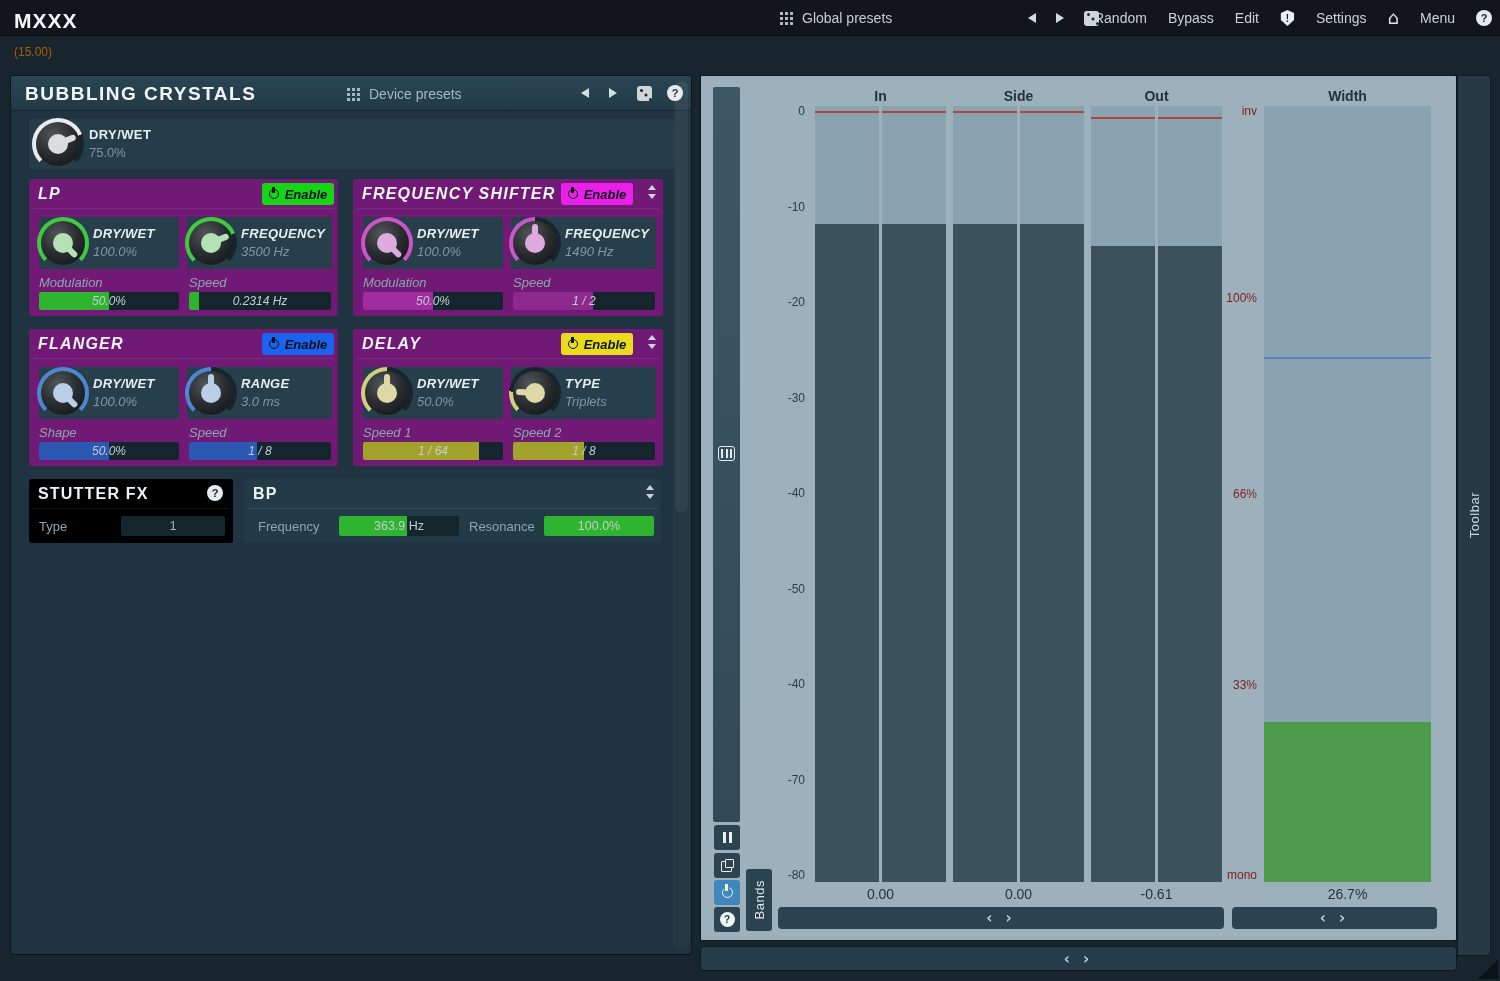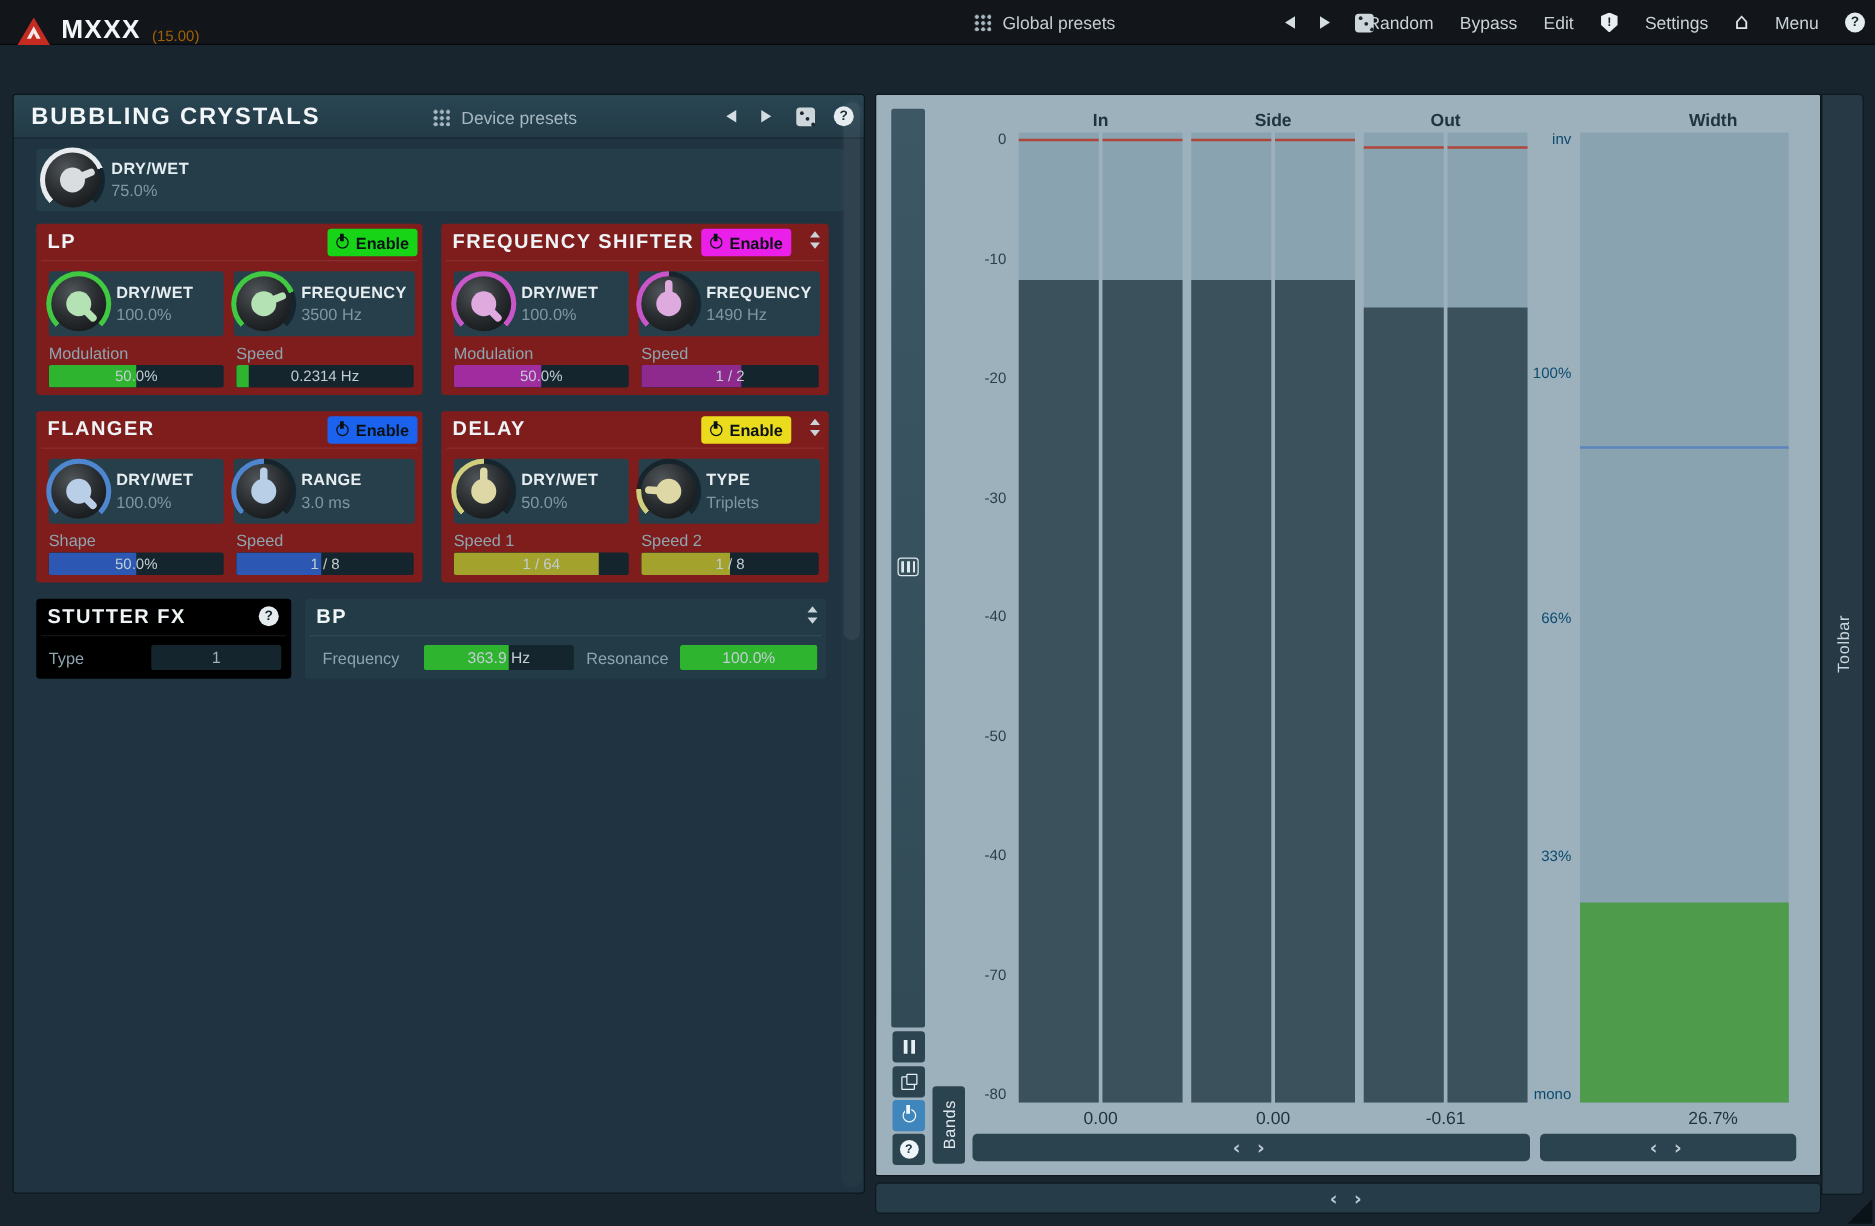--- a/index.html
+++ b/index.html
@@ -2,21 +2,21 @@
 <html><head>
 <meta charset="utf-8">
 <style>
   * { margin:0; padding:0; box-sizing:border-box; }
   html,body { width:1500px; height:981px; overflow:hidden; background:#0e161c; }
   body { font-family:"Liberation Sans", sans-serif; }
   #app { position:relative; width:1500px; height:981px; background:#18252e; }
 
   
   .topbar { position:absolute; left:0; top:0; width:1500px; height:36px; background:#121519; border-bottom:1px solid #05090c; }
-  .tb-left { position:absolute; left:14px; top:0; height:36px; display:flex; align-items:flex-end; gap:9px; }
+  .tb-left { position:absolute; left:14px; top:0; height:36px; display:flex; align-items:flex-start; gap:9px;flex-direction:column; }
   .app-name { color:#f3f6f8; font-size:21px; font-weight:bold; letter-spacing:1px; }
   .app-version { color:#a16207; font-size:12px; margin-top:3px; }
   .tb-presets { position:absolute; left:779px; top:0; height:36px; display:flex; align-items:center; gap:9px; color:#c4ced4; font-size:14px; }
   .tb-nav { position:absolute; left:1028px; top:0; height:36px; display:flex; align-items:center; gap:20px; }
   .tb-menu { position:absolute; right:8px; top:0; height:36px; display:flex; align-items:center; gap:21px; color:#c9d2d8; font-size:14px; }
   .tb-item { cursor:default; }
 
   
   .grid-icon { width:14px; height:14px; background-image:radial-gradient(currentColor 1.5px, transparent 1.7px); background-size:5px 5px; color:#a9bac2; }
   .tri-l { width:0; height:0; border-top:5px solid transparent; border-bottom:5px solid transparent; border-right:8px solid #d3dde2; }
@@ -49,21 +49,21 @@
   .mk-value { position:absolute; left:60px; top:26px; color:#7f97a3; font-size:13px; }
 
   
   .knob { width:44px; height:44px; position:relative; }
   .kring { position:absolute; inset:-4px; border-radius:50%; }
   .kbody { position:absolute; inset:0; border-radius:50%; background:radial-gradient(circle at 38% 30%, #51565a 0%, #292d30 48%, #0e1012 100%); }
   .cap { position:absolute; left:12px; top:12px; width:20px; height:20px; border-radius:50%; }
   .stem { position:absolute; left:19px; top:3px; width:6px; height:19px; border-radius:3px; transform-origin:3px 19px; }
 
   
-  .section { position:absolute; background:#7f1d1d; border-radius:3px; }
+  .section { position:absolute; background:#701a75; border-radius:3px;font-style:italic; }
   .sec-lp { left:18px; top:103px; width:309px; height:137px; }
   .sec-fs { left:342px; top:103px; width:310px; height:137px; }
   .sec-fl { left:18px; top:253px; width:309px; height:137px; }
   .sec-dl { left:342px; top:253px; width:310px; height:137px; }
   .sec-name { position:absolute; left:9px; top:6px; color:#eef4f6; font-size:16px; font-weight:bold; letter-spacing:1.2px; }
   .sec-div { position:absolute; left:4px; right:4px; top:29px; height:1px; background:rgba(255,255,255,0.08); }
   .enable-btn { position:absolute; top:4px; height:22px; width:72px; border-radius:3px; display:flex; align-items:center; justify-content:center; gap:6px; color:#0b1216; font-size:13px; font-weight:bold; }
   .enable-r4 { right:4px; } .enable-r30 { right:30px; }
   .pwr { position:relative; width:10px; height:10px; border:1.7px solid #0b1216; border-radius:50%; }
   .pwr::after { content:""; position:absolute; left:2.7px; top:-3.5px; width:2.4px; height:6.5px; background:#0b1216; }
@@ -96,29 +96,29 @@
 
   .vscroll-track { position:absolute; left:662px; top:4px; width:17px; height:870px; background:rgba(255,255,255,0.025); border-radius:8px; }
   .vscroll-thumb { position:absolute; left:2px; top:2px; width:13px; height:430px; background:rgba(255,255,255,0.05); border-radius:6px; }
 
   
   .meterpanel { position:absolute; left:700px; top:75px; width:757px; height:866px; background:#9db1bc; border:1px solid #0d171d; border-radius:2px; overflow:hidden;padding-left:20px; }
   .vslider { position:absolute; left:12px; top:11px; width:27px; height:735px; border-radius:2px; background:linear-gradient(180deg,#3d5765,#314a56); }
   .vicon { position:absolute; left:5px; top:359px; width:17px; height:15px; border:1.6px solid #dfe9ee; border-radius:3px; }
   .vicon::after { content:""; position:absolute; inset:2px; background:repeating-linear-gradient(90deg,#dfe9ee 0 2px, transparent 2px 4.6px); }
   .mghdr { position:absolute; top:12px; height:16px; color:#203440; font-size:14px; font-weight:bold; text-align:center; }
-  .g-in { left:114px; width:131px; } .g-side { left:252px; width:131px; } .g-out { left:390px; width:131px; } .g-w { left:586px; width:167px; }
+  .g-in { left:114px; width:131px; } .g-side { left:252px; width:131px; } .g-out { left:390px; width:131px; } .g-w { left:563px; width:167px; }
   .mcol { position:absolute; top:30px; height:776px; width:64px; background:#8aa3b1; }
   .mdark { position:absolute; left:0; right:0; bottom:0; background:#3b515c; }
   .mpeak { position:absolute; left:0; right:0; height:2px; background:#b0453a; }
   .width-col { position:absolute; left:563px; top:30px; width:167px; height:776px; background:#8aa3b1; }
   .wgreen { position:absolute; left:0; right:0; bottom:0; background:#4d9b4b; }
   .wmarker { position:absolute; left:0; right:0; height:2px; background:#5c85bd; }
   .dbl { position:absolute; left:56px; width:48px; text-align:right; font-size:12px; color:#2a3d48; }
-  .wlbl { position:absolute; left:496px; width:60px; text-align:right; font-size:12px; color:#0c4a6e; }
+  .wlbl { position:absolute; left:496px; width:60px; text-align:right; font-size:12px; color:#7f1d1d; }
   .mval { position:absolute; top:810px; height:18px; color:#1f323d; font-size:14px; text-align:center; }
   .hscroll { position:absolute; top:831px; height:22px; background:#2b434f; border-radius:4px; display:flex; align-items:center; justify-content:center; }
   .hsc1 { left:77px; width:446px; } .hsc2 { left:531px; width:205px; }
 
   .mbtn { position:absolute; left:13px; width:26px; height:25px; background:#2c4450; border-radius:3px; display:flex; align-items:center; justify-content:center; }
   .mbtn-active { background:#3e86bb; }
   .pause-icon { display:flex; gap:3px; }
   .pause-icon i { display:block; width:3px; height:11px; background:#e8f0f4; }
   .detach-icon { position:relative; width:13px; height:13px; }
   .detach-icon::before { content:""; position:absolute; left:0; bottom:0; width:9px; height:9px; border:1.6px solid #e8f0f4; border-radius:1px; }

